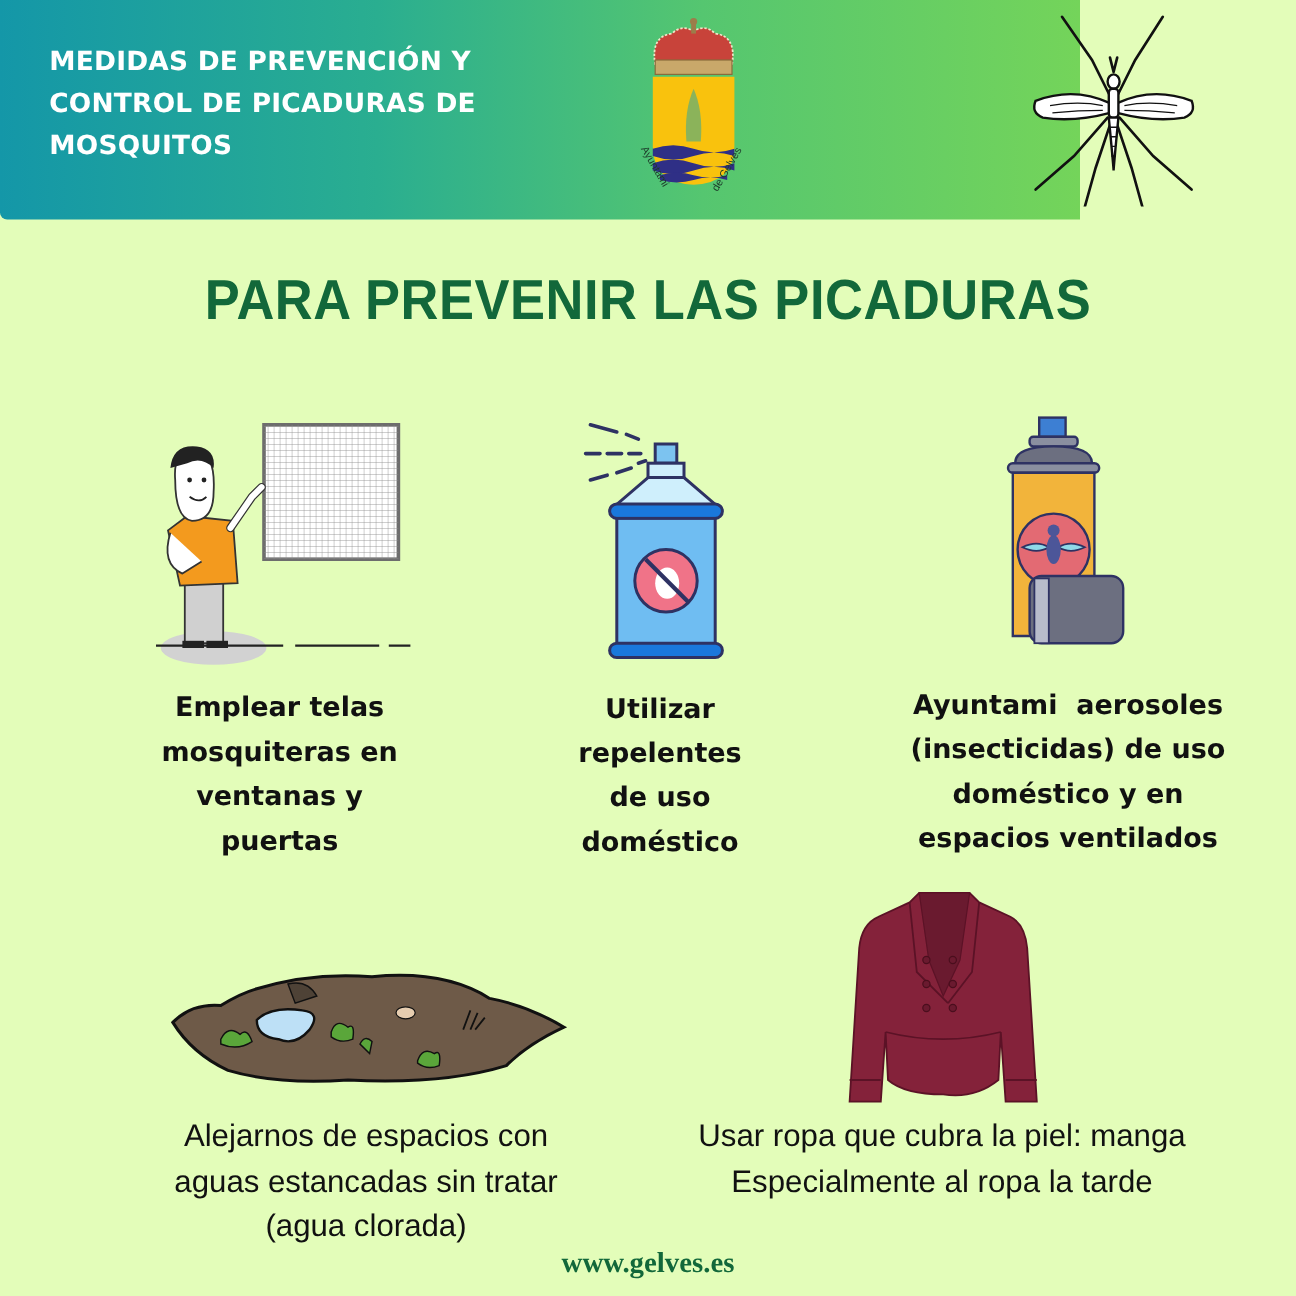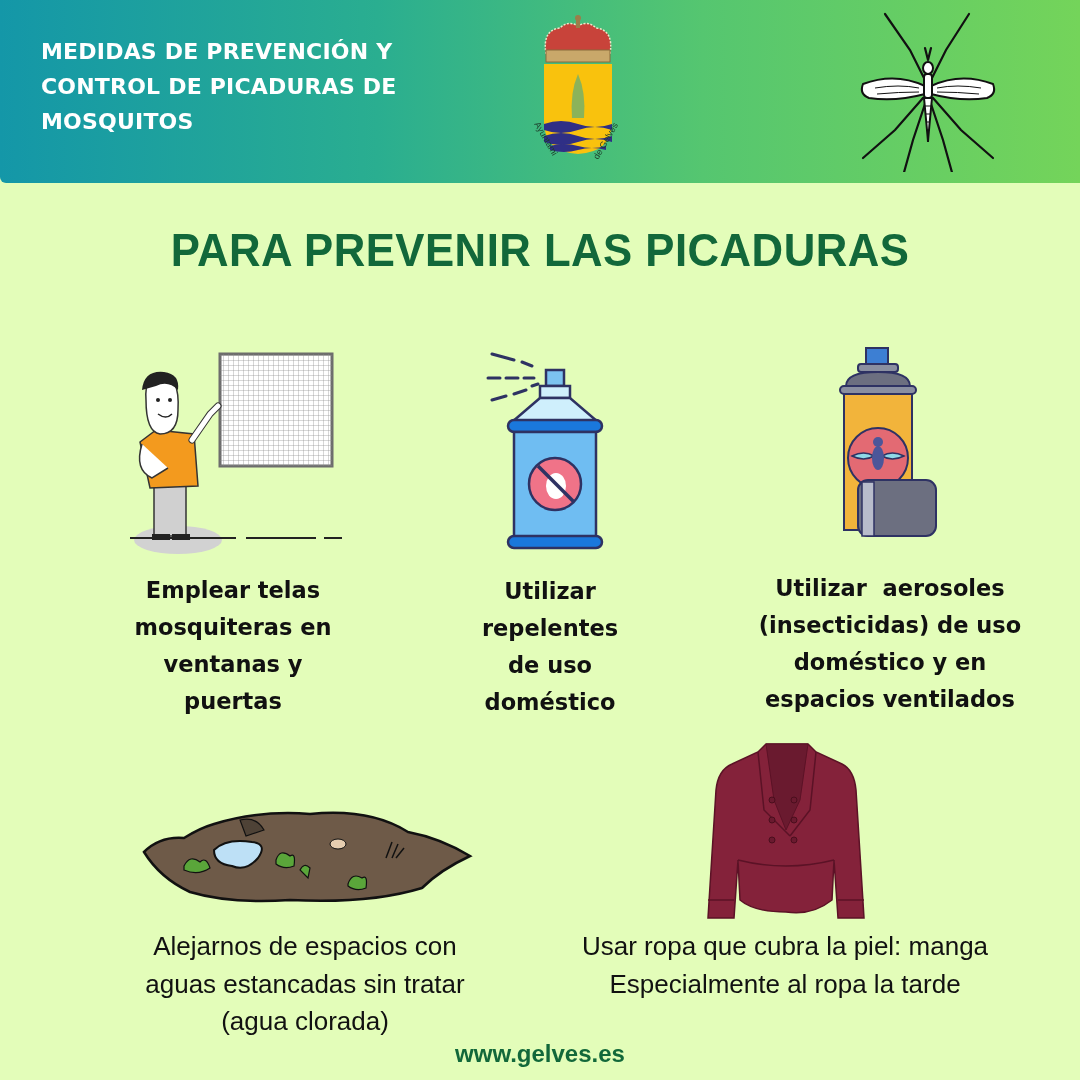--- a/index.html
+++ b/index.html
@@ -1,34 +1,34 @@
 <!DOCTYPE html>
 <html><head>
 <meta charset="utf-8">
 <style>
   html, body { margin:0; padding:0; }
   body { width:1080px; height:1080px; background:#e3fdb9; position:relative; overflow:hidden;
          font-family:"DejaVu Sans", sans-serif; }
-  .header { position:absolute; left:0; top:0; width:1080px; height:183px;
+  .header { position:absolute; left:0; top:0; width:900px; height:183px;
             background:linear-gradient(90deg,#1497a8 0%,#2aae90 35%,#55c670 65%,#74d45a 100%);
             border-bottom-left-radius:6px; }
   .header-title { position:absolute; left:41px; top:34px; color:#ffffff; font-weight:bold;
                   font-size:22px; line-height:35px; letter-spacing:0.2px; }
   .crest { position:absolute; left:528px; top:12px; width:100px; height:150px; }
   .mosquito { position:absolute; left:855px; top:10px; width:145px; height:162px; }
   .main-title { position:absolute; left:0; width:1080px; top:222px; text-align:center;
                 color:#12683a; font-weight:bold; font-size:47px; letter-spacing:0.5px;
                 font-family:"Liberation Sans", sans-serif; transform:scaleX(0.93); }
   .caption { position:absolute; text-align:center; color:#111; font-weight:bold;
              font-size:22.5px; line-height:37px; }
   .caption2 { position:absolute; text-align:center; color:#111; font-weight:normal;
               font-family:"Liberation Sans", sans-serif; font-size:26px; line-height:37.5px; }
   .illus { position:absolute; }
   .footer-url { position:absolute; left:0; width:1080px; top:1040px; text-align:center;
-                color:#12683a; font-weight:bold; font-size:24px; font-family:Liberation Sans, sans-serif; }
+                color:#12683a; font-weight:bold; font-size:24px; font-family:Liberation Serif, serif; }
 </style>
 </head>
 <body>
 
 <div class="header">
   <div class="header-title">
     <div>MEDIDAS DE PREVENCIÓN Y</div>
     <div>CONTROL DE PICADURAS DE</div>
     <div>MOSQUITOS</div>
   </div>
@@ -139,21 +139,21 @@
   <path d="M12 48 H80 V184 H12 Z" rx="8" fill="#f2b43b" stroke="#2e3263" stroke-width="2"></path>
   <circle cx="46" cy="112" r="30" fill="#e36a73" stroke="#2e3263" stroke-width="2"></circle>
   <path d="M20 110 Q32 104 42 110 Q32 116 20 110 Z" fill="#8fd9e8" stroke="#2e3263" stroke-width="1.5"></path>
   <path d="M72 110 Q60 104 50 110 Q60 116 72 110 Z" fill="#8fd9e8" stroke="#2e3263" stroke-width="1.5"></path>
   <ellipse cx="46" cy="112" rx="6" ry="12" fill="#4c5699"></ellipse>
   <circle cx="46" cy="96" r="5" fill="#4c5699"></circle>
   <rect x="26" y="134" width="78" height="56" rx="10" fill="#6c6f80" stroke="#2e3263" stroke-width="2"></rect>
   <rect x="30" y="136" width="12" height="54" fill="#b8bccb" stroke="#2e3263" stroke-width="1.5"></rect>
 </svg>
 <div class="caption" style="left:740px; width:300px; top:570px;">
-  <div style="white-space:pre">Utilizar  aerosoles</div>
+  <div style="white-space:pre">Ayuntami  aerosoles</div>
   <div>(insecticidas) de uso</div>
   <div>doméstico y en</div>
   <div>espacios ventilados</div>
 </div>
 
 <svg class="illus" style="left:140px; top:808px; width:334px; height:96px;" viewBox="0 0 334 96">
   <path d="M4 44 Q20 28 44 30 Q60 20 74 16 Q120 2 170 6 Q230 0 268 24 Q300 30 330 48 Q300 62 282 80 Q230 96 150 92 Q90 96 50 84 Q20 70 4 44 Z" fill="#6e5a48" stroke="#111" stroke-width="2.5"></path>
   <path d="M74 42 Q86 30 112 34 Q128 36 118 50 Q106 64 92 58 Q74 56 74 42 Z" fill="#bde0f6" stroke="#111" stroke-width="2"></path>
   <path d="M44 58 Q50 46 60 54 Q66 48 70 60 Q58 68 44 62 Z" fill="#5aa63a" stroke="#111" stroke-width="1.2"></path>
   <path d="M136 52 Q140 40 150 48 Q156 44 154 58 Q144 62 136 56 Z" fill="#5aa63a" stroke="#111" stroke-width="1.2"></path>

